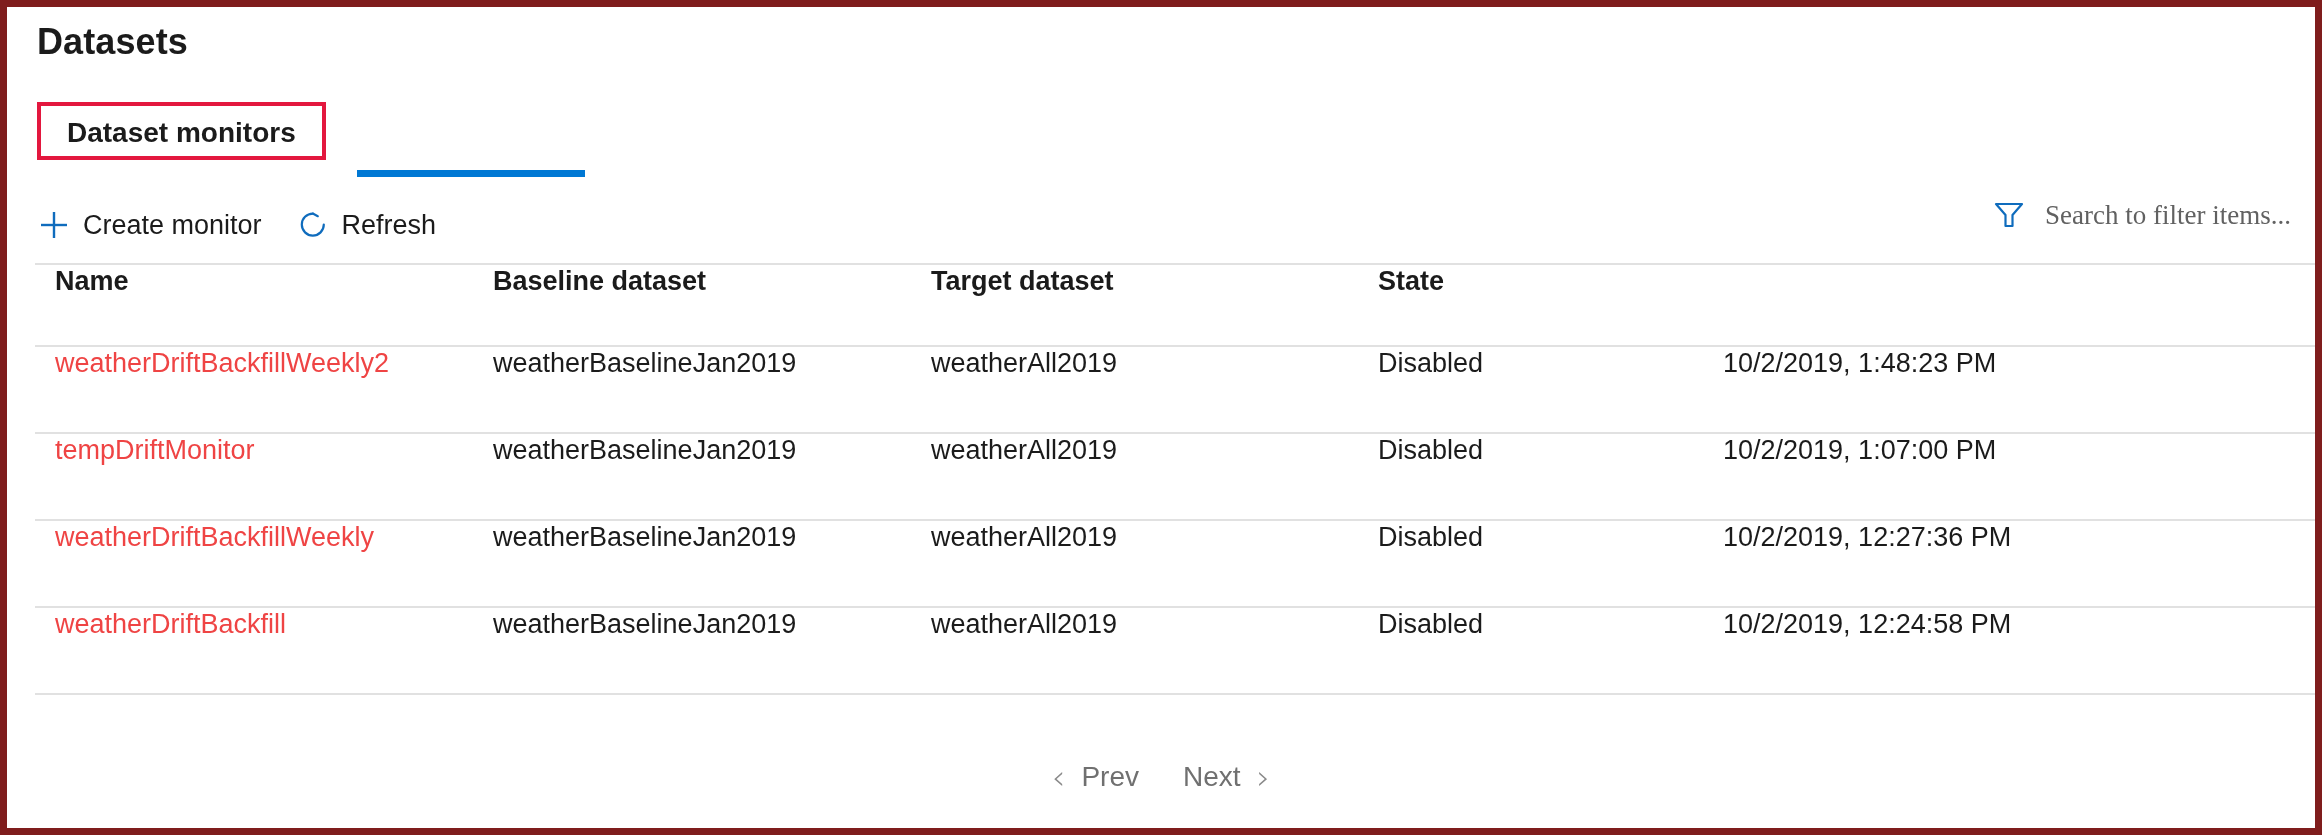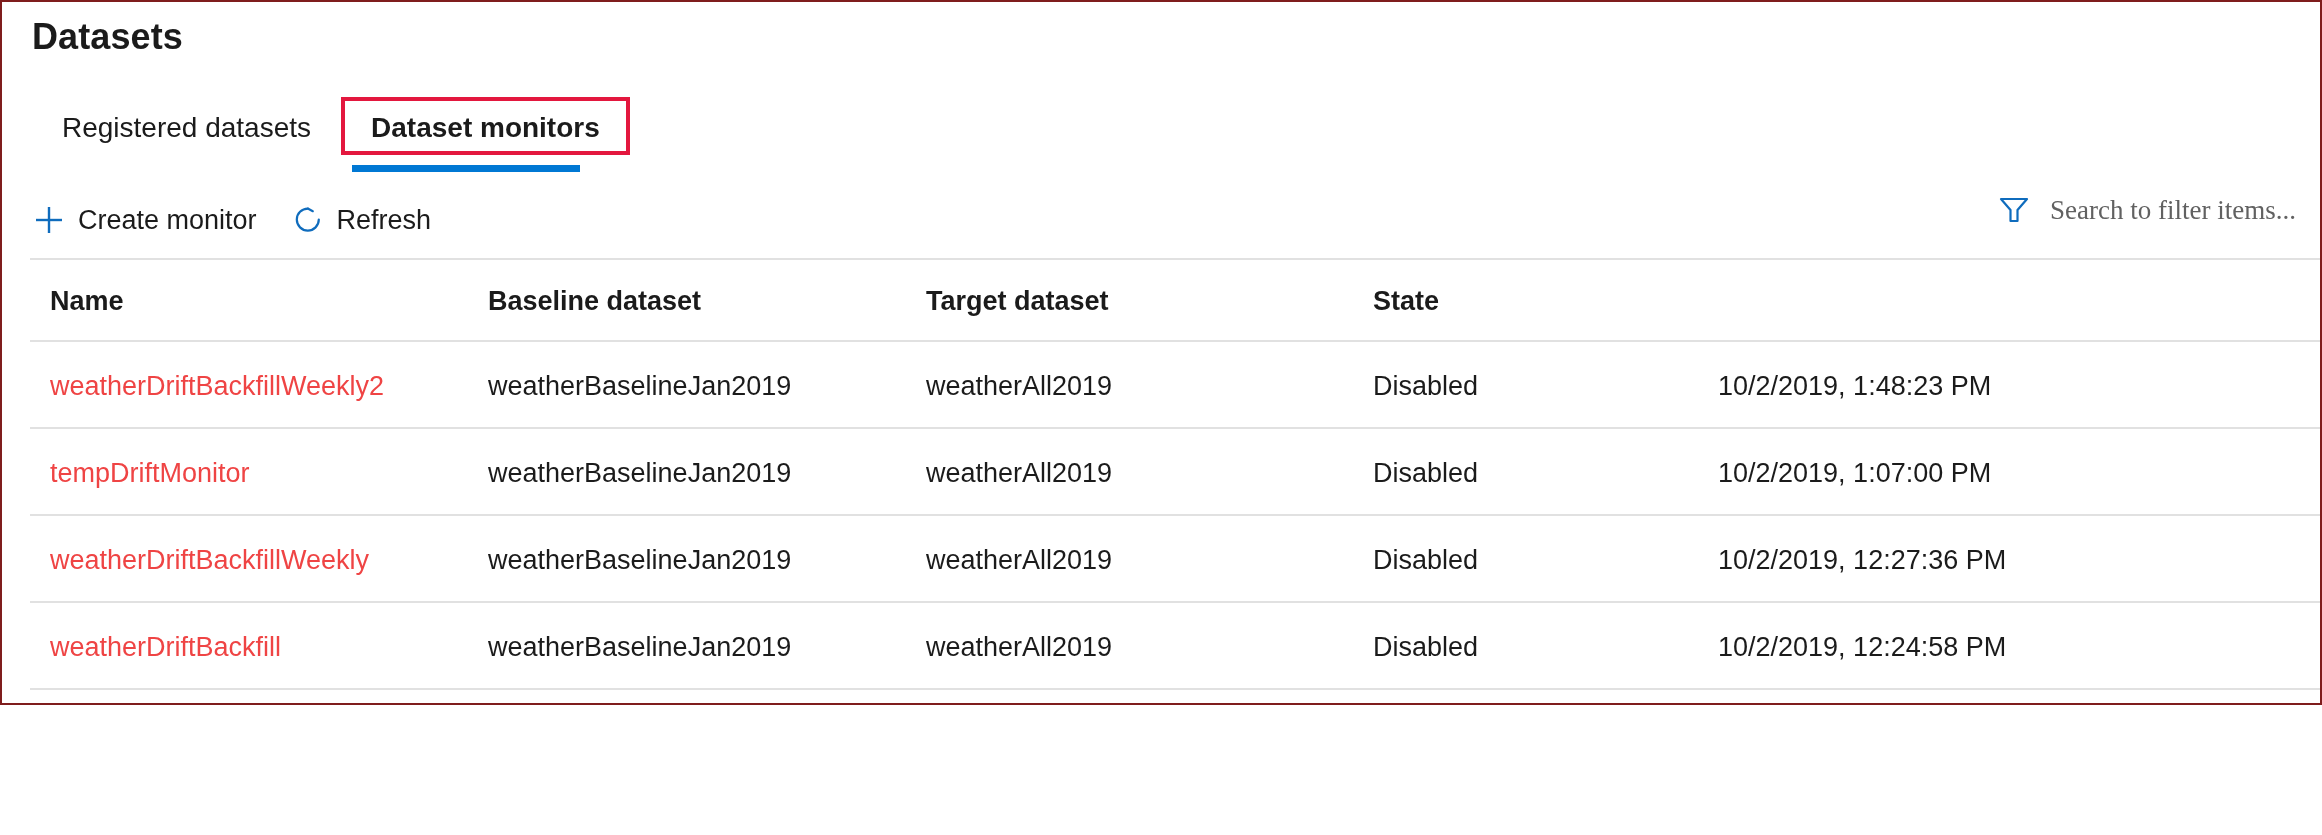--- a/index.html
+++ b/index.html
@@ -7,23 +7,23 @@
     padding: 0;
     background: #ffffff;
   }
   body {
     font-family: "Liberation Sans", sans-serif;
     -webkit-font-smoothing: antialiased;
   }
   #page {
     position: relative;
     width: 2322px;
-    height: 705px;
+    height: 835px;
     background: #ffffff;
-    border: 2px solid #7f1d1d;
+    border: 7px solid #7f1d1d;
     box-sizing: border-box;
     overflow: hidden;
   }
 
   
   .page-title {
     position: absolute;
     left: 30px;
     top: 14px;
     font-size: 36px;
@@ -123,21 +123,21 @@
   
   .table {
     position: absolute;
     left: 0;
     right: 0;
     top: 258px;
   }
   .row {
     position: relative;
     display: flex;
-    align-items: center;
+    align-items: flex-start;
     height: 87px;
     padding-left: 48px;
     box-sizing: border-box;
   }
   .row.header {
     height: 82px;
     font-weight: 600;
   }
   .row .rowline {
     position: absolute;
@@ -210,23 +210,20 @@
   }
 </style>
 </head>
 <body>
 
 <div id="page">
 
   <div class="page-title">Datasets</div>
 
   <div class="tabs">
-    <div class="tab">
-      <span>Registered datasets</span>
-    </div>
     <div class="tab selected highlighted">
       <span>Dataset monitors</span>
     </div>
   </div>
 
   <div style="position:absolute;left:350px;top:163px;width:228px;height:7px;background:#0078d4;"></div>
 
   <div class="commandbar">
     <div class="cmd-group">
 

